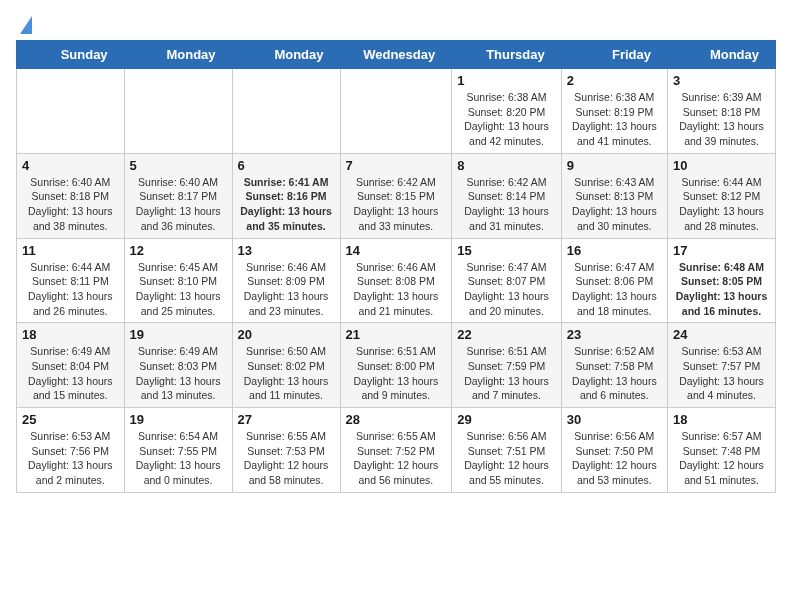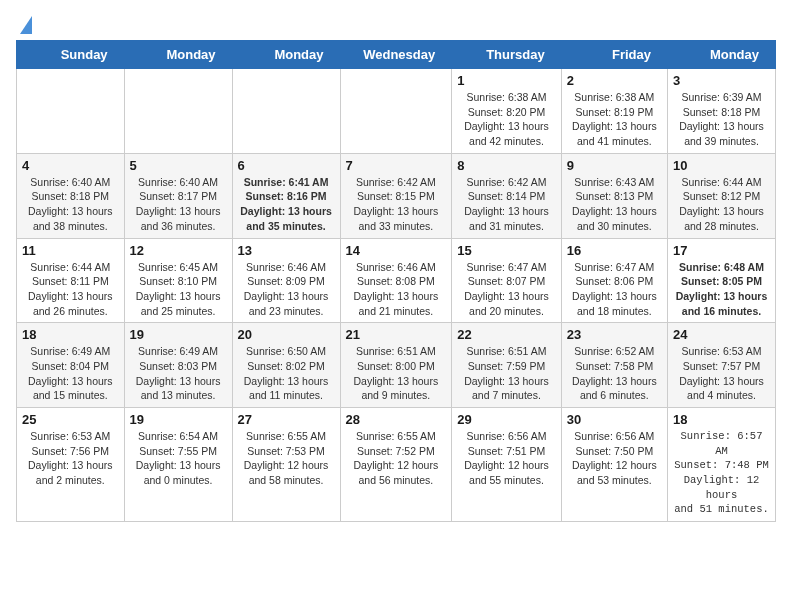--- a/index.html
+++ b/index.html
@@ -341,20 +341,20 @@
         </td>
         <td>
           <div class="day-num">30</div>
           <div class="day-info" style="white-space: pre-line;">Sunrise: 6:56 AM
 Sunset: 7:50 PM
 Daylight: 12 hours
 and 53 minutes.</div>
         </td>
         <td>
           <div class="day-num">18</div>
-          <div class="day-info" style="white-space: pre-line; font-family: Liberation Mono, monospace;">Sunrise: 6:57 AM
+          <div class="day-info" style="white-space: pre-line;">Sunrise: 6:57 AM
 Sunset: 7:48 PM
 Daylight: 12 hours
 and 51 minutes.</div>
         </td>
       </tr>
     </tbody>
 </table>
 
 </body></html>

